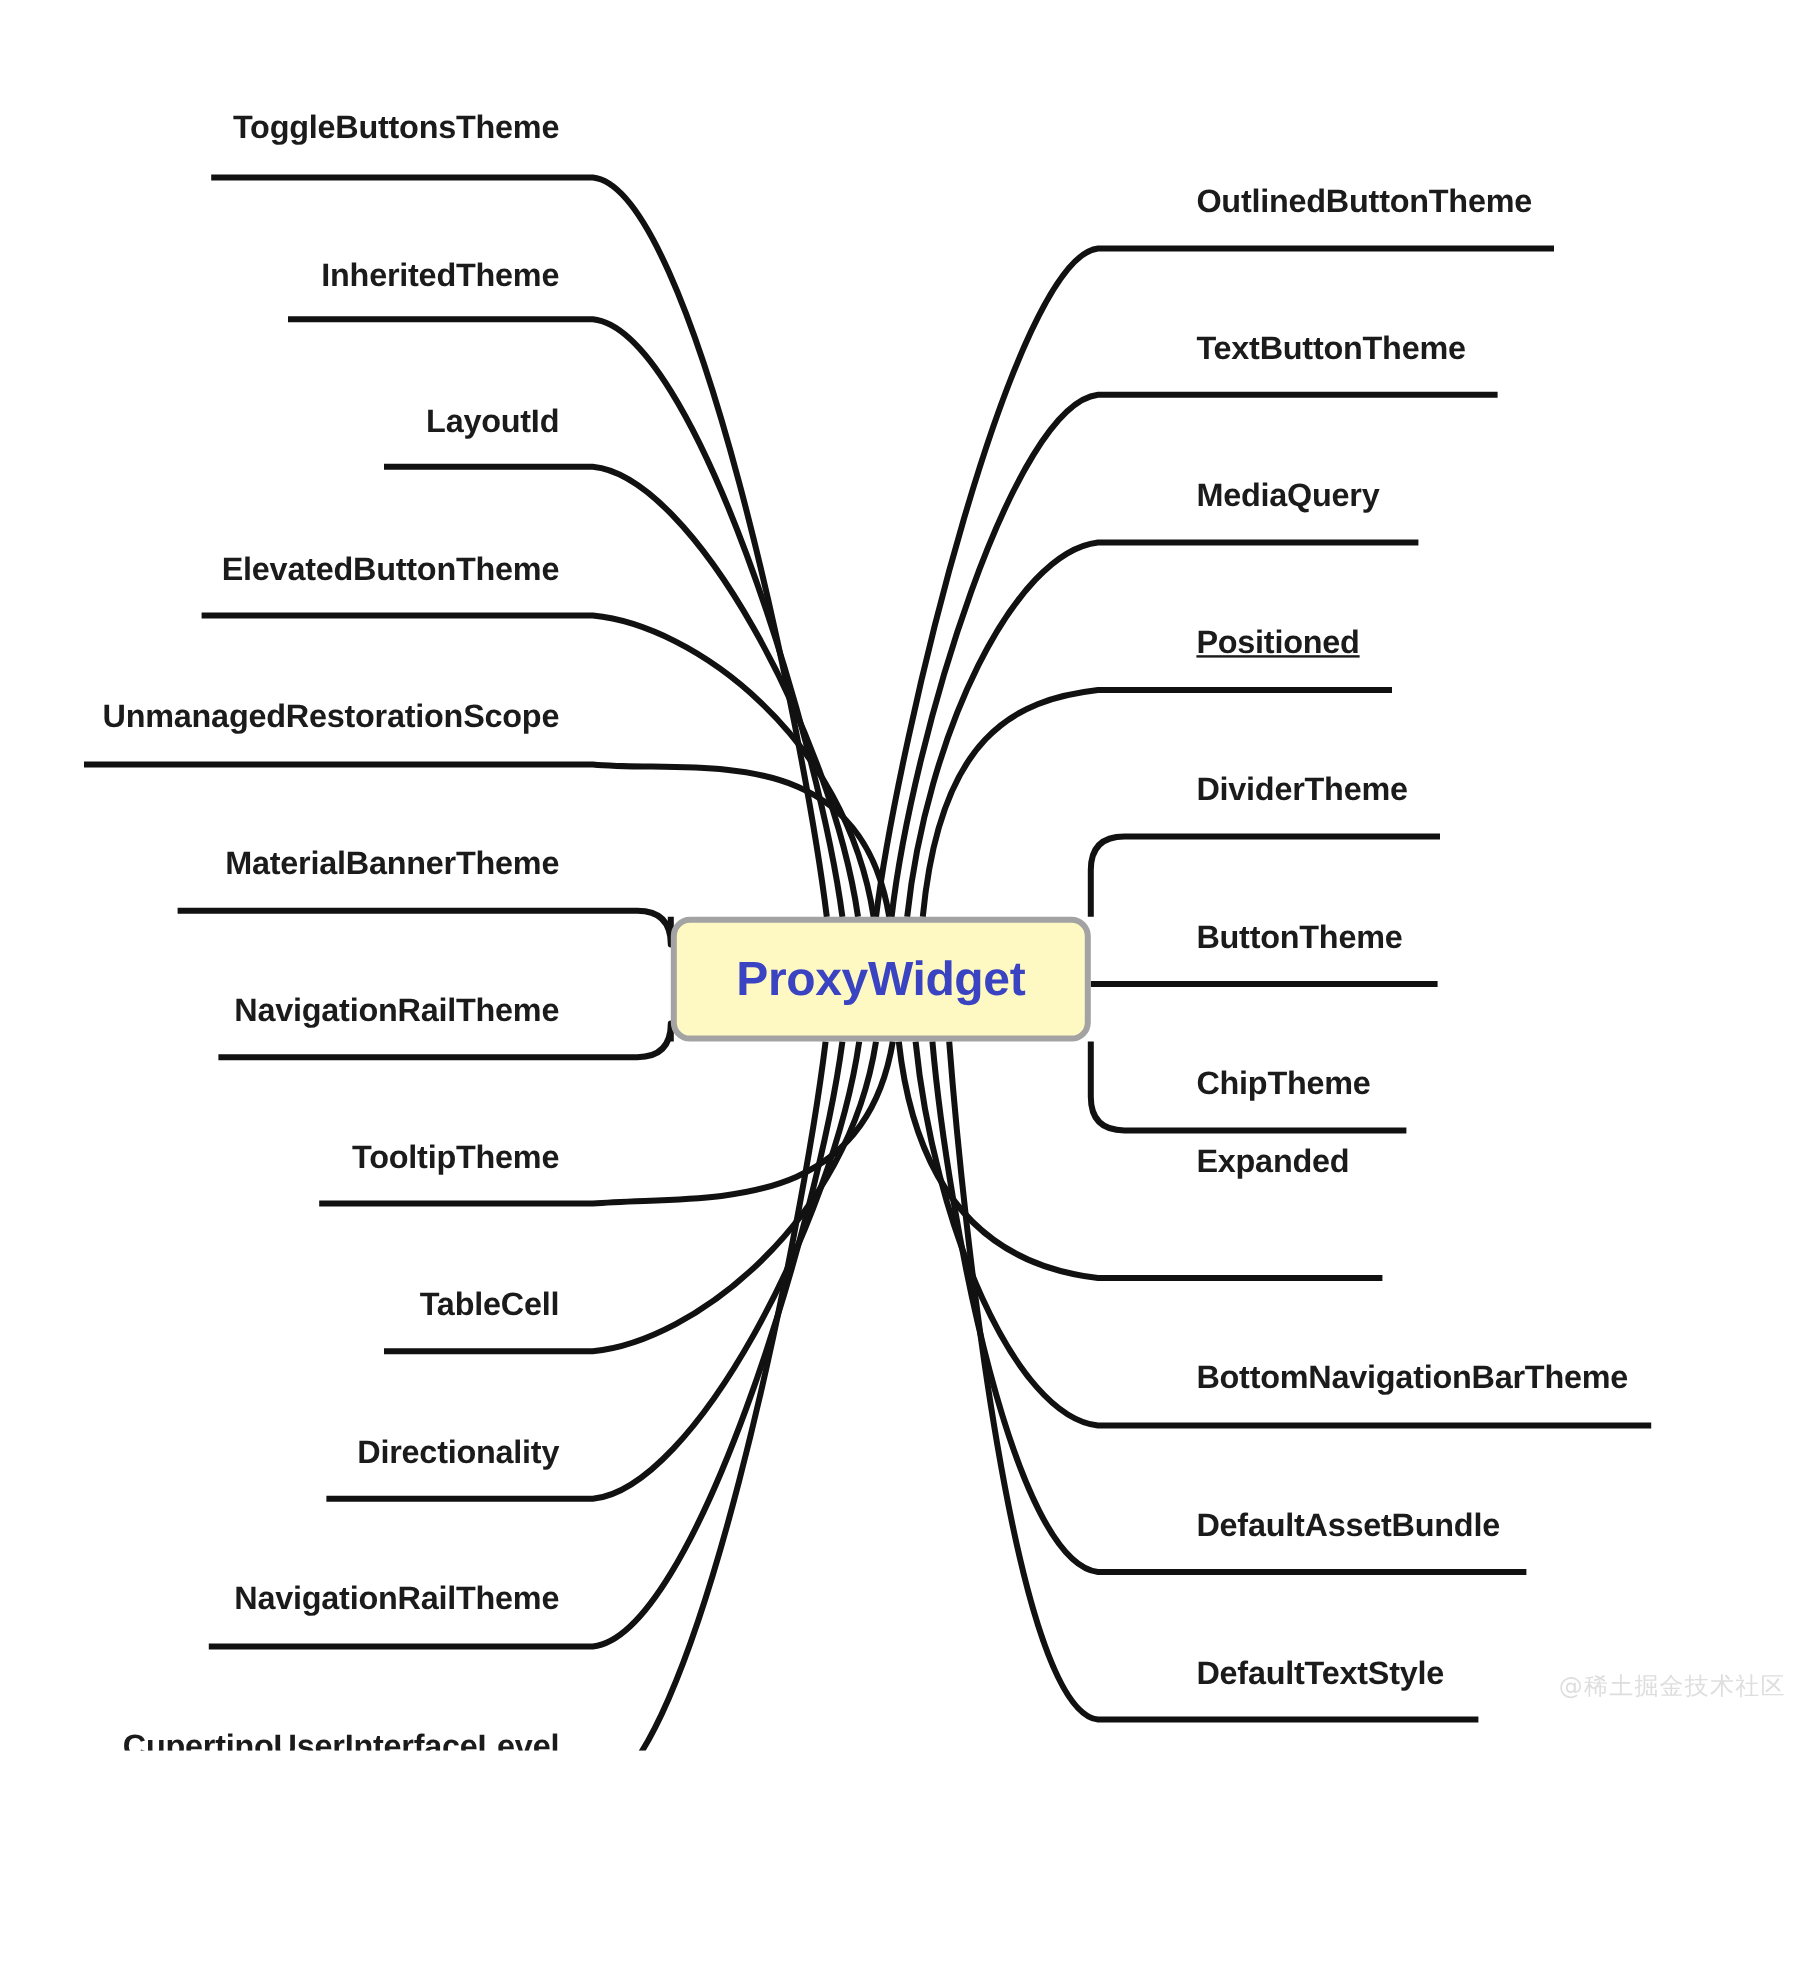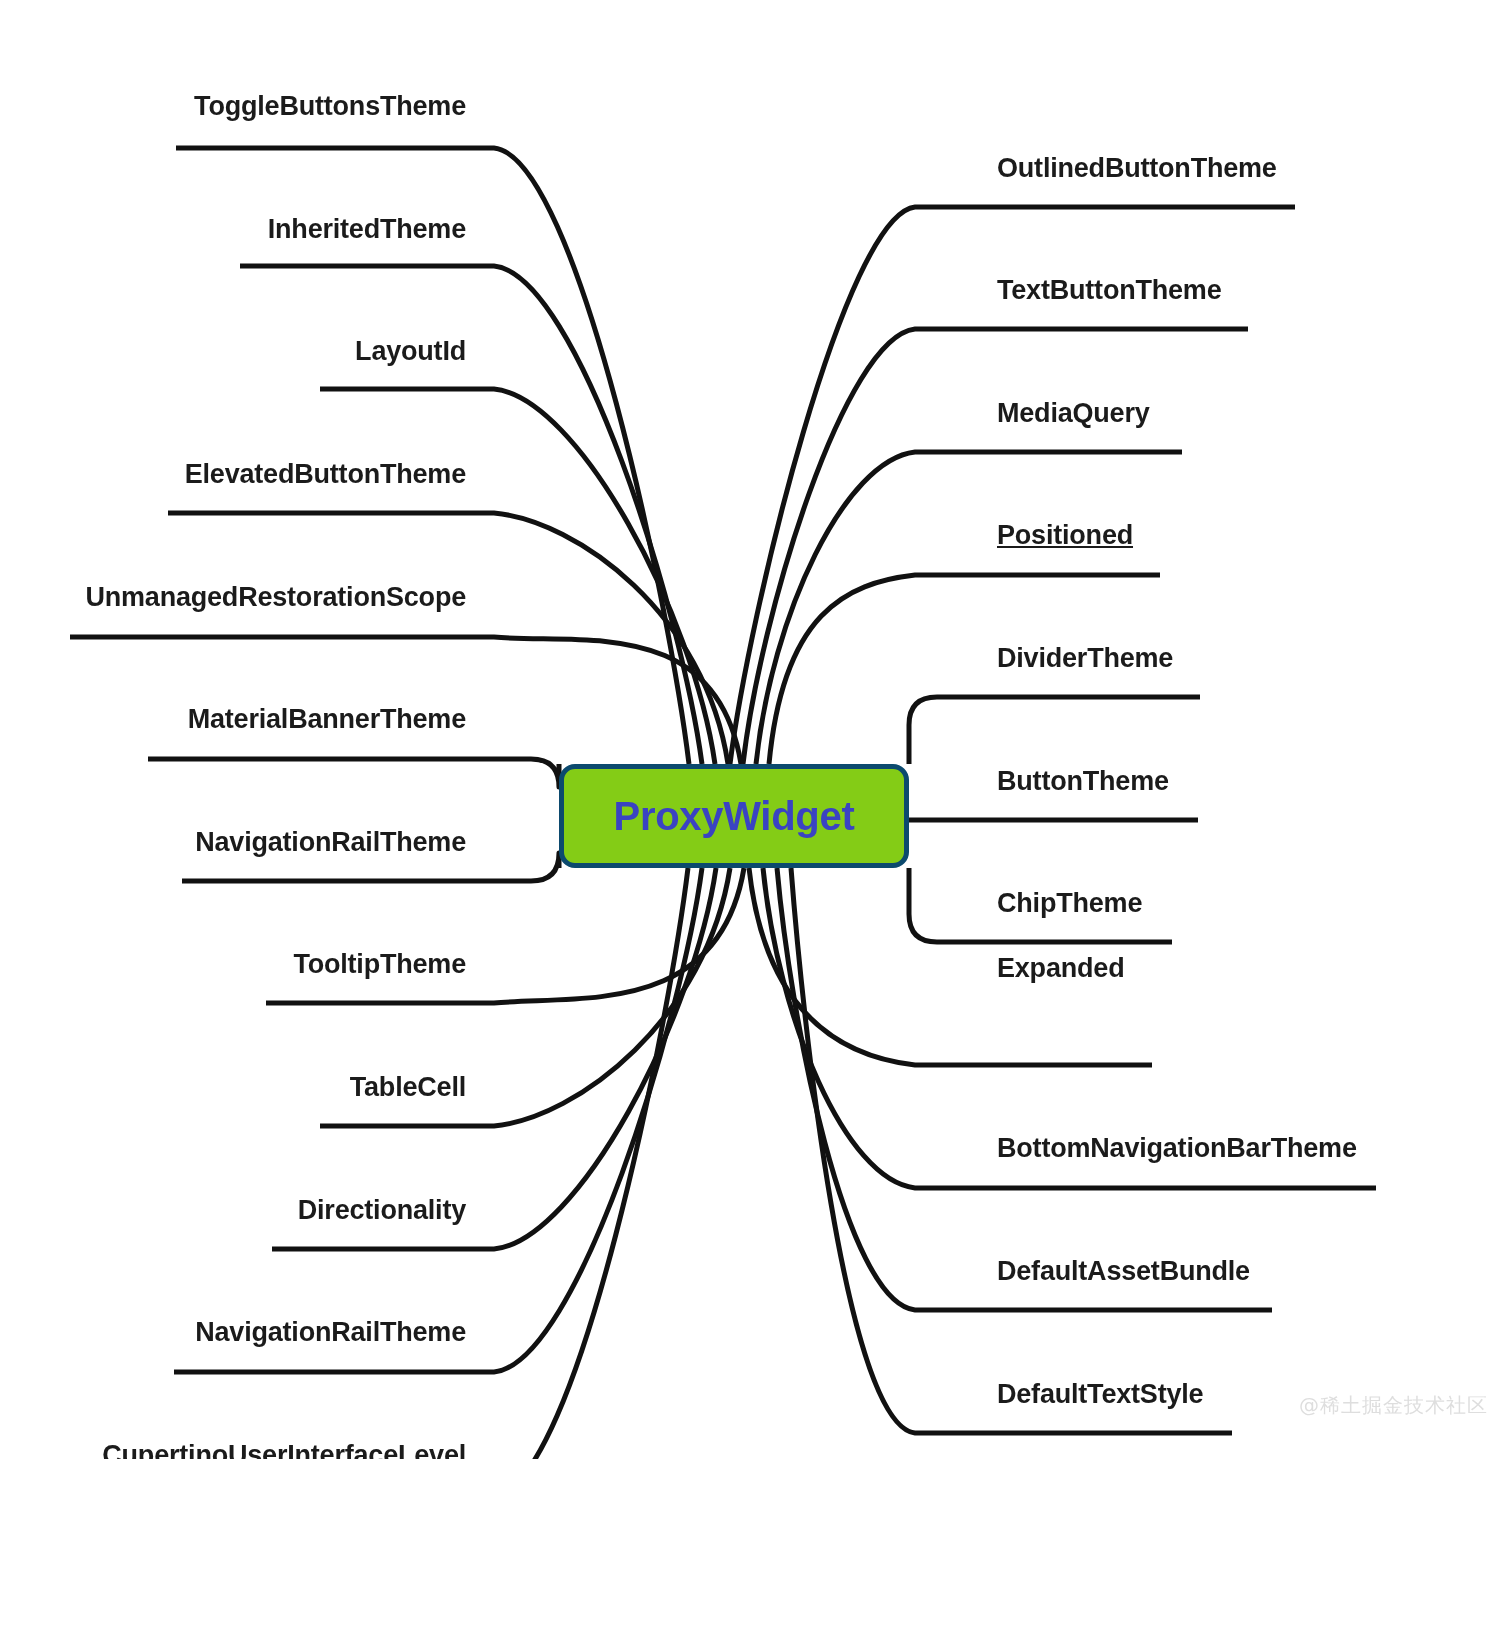--- a/index.html
+++ b/index.html
@@ -48,22 +48,22 @@
     text-align: center;
     transform: translate(0, -100%);
   }
   #central-node {
     position: absolute;
     left: 559px;
     top: 764px;
     width: 350px;
     height: 104px;
     box-sizing: border-box;
-    background: #84cc16;
-    border: 5px solid #0c4a6e;
+    background: #fef9c3;
+    border: 5px solid #a3a3a3;
     border-radius: 16px;
     display: flex;
     align-items: center;
     justify-content: center;
     z-index: 3;
   }
   #central-node-label {
     font-size: 40px;
     font-weight: 700;
     color: #3a43c2;

